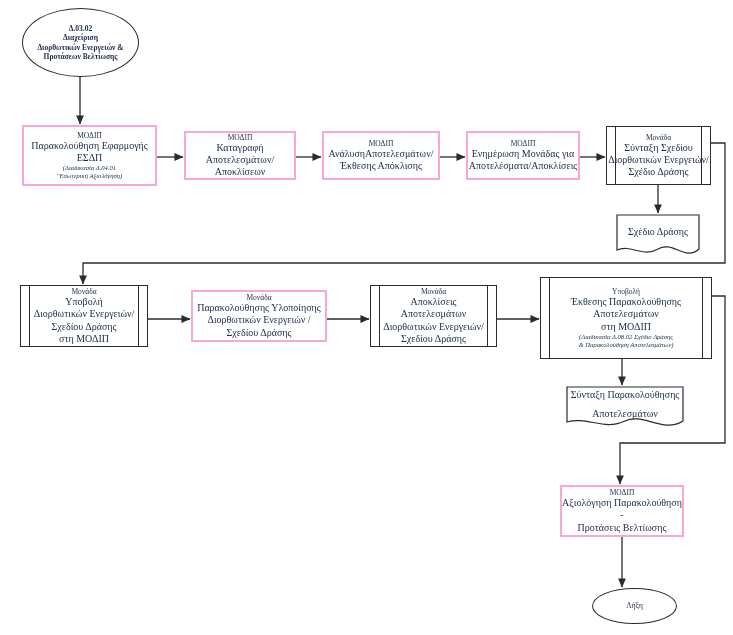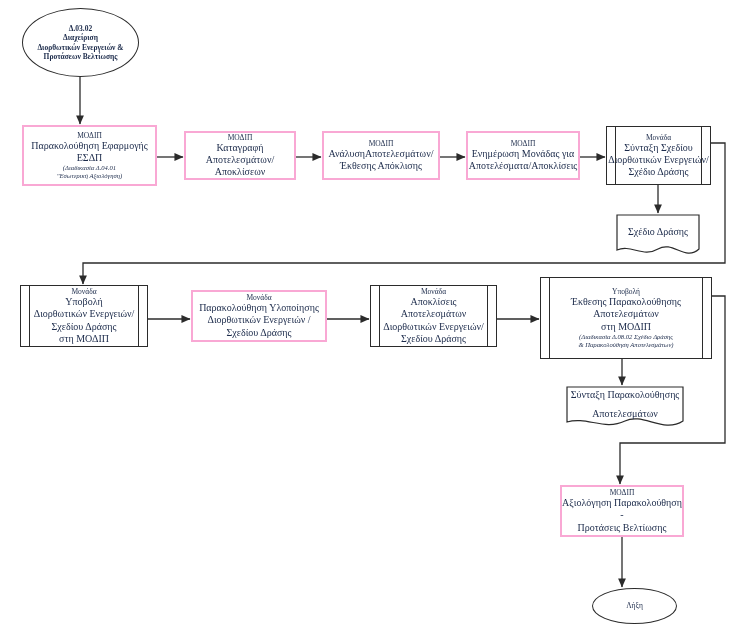--- a/index.html
+++ b/index.html
@@ -171,21 +171,21 @@
   <div class="node predef" style="left:20px; top:285px; width:128px; height:62px;">
     <div class="txt l1">Μονάδα</div>
     <div class="txt l2">Υποβολή</div>
     <div class="txt l2">Διορθωτικών Ενεργειών/</div>
     <div class="txt l2">Σχεδίου Δράσης</div>
     <div class="txt l2">στη ΜΟΔΙΠ</div>
   </div>
 
   <div class="node proc" style="left:191px; top:290px; width:136px; height:52px;">
     <div class="txt l1">Μονάδα</div>
-    <div class="txt l2">Παρακολούθηση Υλοποίησης</div>
+    <div class="txt l2">Παρακολούθησης Υλοποίησης</div>
     <div class="txt l2">Διορθωτικών Ενεργειών /</div>
     <div class="txt l2">Σχεδίου Δράσης</div>
   </div>
 
   <div class="node predef" style="left:370px; top:285px; width:127px; height:62px;">
     <div class="txt l1">Μονάδα</div>
     <div class="txt l2">Αποκλίσεις</div>
     <div class="txt l2">Αποτελεσμάτων</div>
     <div class="txt l2">Διορθωτικών Ενεργειών/</div>
     <div class="txt l2">Σχεδίου Δράσης</div>

